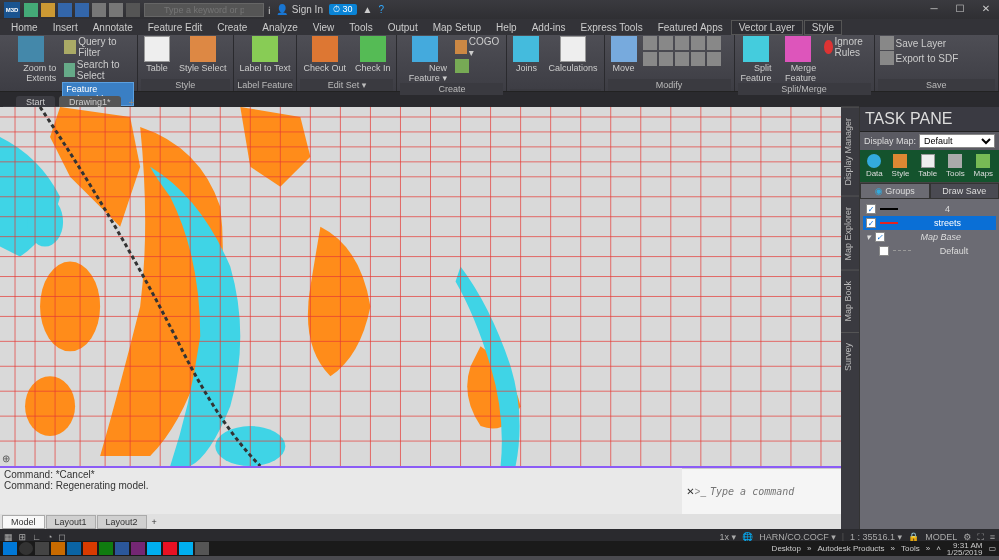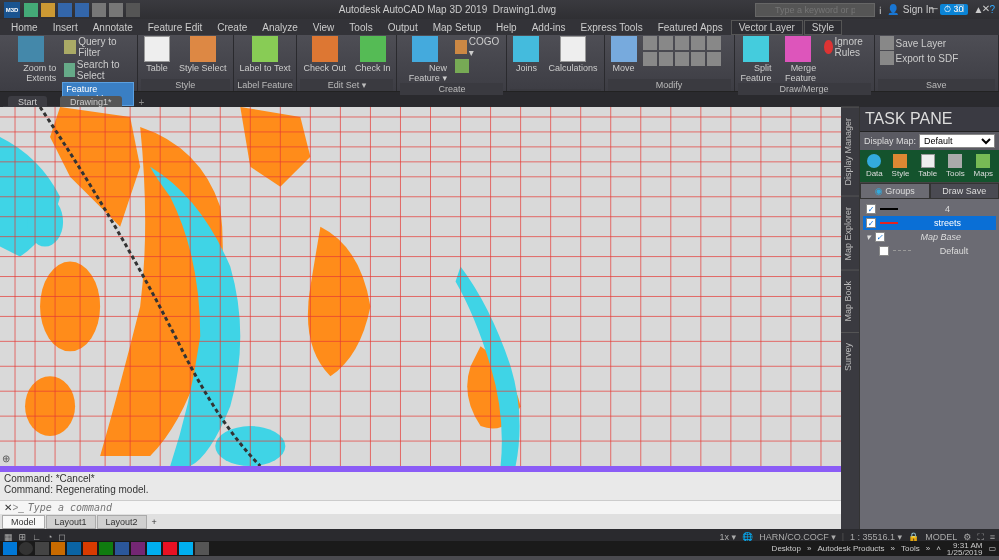--- a/index.html
+++ b/index.html
@@ -20,28 +20,28 @@
 .ribbon-panel{border-right:1px solid #2a2a2e;display:flex;flex-direction:column;padding:1px 3px 0}
 .panel-body{flex:1;display:flex;align-items:flex-start;gap:3px}
 .panel-title{font-size:9px;color:#bbb;text-align:center;padding:1px 0;background:#3a3a40}
 .big-btn{display:flex;flex-direction:column;align-items:center;gap:1px;padding:0 3px;cursor:pointer}
 .ico32{width:26px;height:26px;display:inline-block}
 .ico16{width:14px;height:14px;display:inline-block}
 .btn-label{font-size:9px;color:#ccc;text-align:right;line-height:10px}
 .small-row{display:flex;align-items:center;gap:2px;cursor:pointer;padding:0 2px}
 .small-stack{display:flex;flex-direction:column;gap:1px}
 .highlight-btn{background:#3a7fc4;border:1px solid #5ba0e0;padding:1px 3px;color:#fff;font-size:9px}
-.doc-tabs{height:16px;background:#2a2a2e;display:flex;align-items:flex-end;padding-left:8px;gap:13px}
+.doc-tabs{height:16px;background:#2a2a2e;display:flex;align-items:flex-end;padding-left:16px;gap:4px}
 .doc-tab{padding:1px 10px;background:#3c3c42;color:#ccc;font-size:9px;border-radius:3px 3px 0 0;cursor:pointer}
 .doc-tab.active{background:#555}
 .workspace{position:absolute;top:107px;left:0;right:0;bottom:31px;display:flex}
 .canvas-wrap{flex:1;display:flex;flex-direction:column}
 .canvas{flex:1;background:#d6d6d6;position:relative;overflow:hidden}
 .map-svg{width:100%;height:100%}
-.cmdline{height:48px;background:#e9e9e9;border-top:6px solid #8b5cf6;font-family:Consolas,monospace;font-size:10px;color:#333;display:flex;flex-direction:column}
+.cmdline{height:48px;background:#e9e9e9;border-top:2px solid #8b5cf6;font-family:Consolas,monospace;font-size:10px;color:#333;display:flex;flex-direction:row}
 .cmd-history{flex:1;padding:1px 4px;line-height:11px}
 .cmd-input-row{display:flex;align-items:center;background:#f5f5f5;border-top:1px solid #ccc;padding:1px 4px}
 .cmd-prompt{color:#888;margin-right:4px}
 .cmd-input{flex:1;border:none;background:transparent;font-family:Consolas,monospace;font-size:10px;font-style:italic;color:#888;outline:none}
 .layout-tabs{height:15px;background:#e0e0e0;display:flex;align-items:center;padding-left:2px;gap:1px;font-size:9px;color:#333}
 .lt-tab{padding:1px 8px;background:#d0d0d0;border:1px solid #aaa;cursor:pointer}
 .lt-tab.active{background:#f8f8f8}
 .side-tabs{width:18px;background:#3a3a40;display:flex;flex-direction:column}
 .side-tab{writing-mode:vertical-rl;transform:rotate(180deg);padding:10px 2px;font-size:9px;color:#bbb;border-bottom:1px solid #555;text-align:center;cursor:pointer}
 .task-pane{width:140px;background:#5a5a62;display:flex;flex-direction:column;border-left:1px solid #333}
@@ -76,23 +76,20 @@
   <div class="app-icon">M3D</div>
   <div class="qat-icons">
     <span class="qat-ico" style="background:#4a7"></span>
     <span class="qat-ico" style="background:#c93"></span>
     <span class="qat-ico" style="background:#36a"></span>
     <span class="qat-ico" style="background:#36a"></span>
     <span class="qat-ico" style="background:#777"></span>
     <span class="qat-ico" style="background:#777"></span>
     <span class="qat-ico" style="background:#555"></span>
   </div>
-  <div class="title-text">
-    <span>Autodesk AutoCAD Map 3D 2019</span>&nbsp;&nbsp;<span>Drawing1.dwg</span>
-  </div>
   <input class="title-search" placeholder="Type a keyword or phrase" style="">
   <div class="title-right">
     <span>ℹ</span>
     <span>👤 <span>Sign In</span></span>
     <span class="help-badge">⏱ <span>30</span></span>
     <span>▲</span>
     <span style="color:#3af">?</span>
   </div>
 </div>
 <div class="win-controls">
@@ -243,21 +240,21 @@
       <div class="big-btn">
           <span class="ico32" style="background:#d5b"></span>
           <span class="btn-label">Merge
 Feature</span>
         </div>
       <div class="small-row">
           <span class="ico16" style="background:#d33;border-radius:50%"></span>
           <span>Ignore Rules</span>
         </div>
     </div>
-    <div class="panel-title">Draw/Merge</div>
+    <div class="panel-title">Split/Merge</div>
   </div>
   <div class="ribbon-panel" style="flex:1">
     <div class="panel-body">
       <div class="small-stack">
         <div class="small-row">
             <span class="ico16" style="background:#888"></span>
             <span>Save Layer</span>
           </div>
         <div class="small-row">
             <span class="ico16" style="background:#888"></span>

